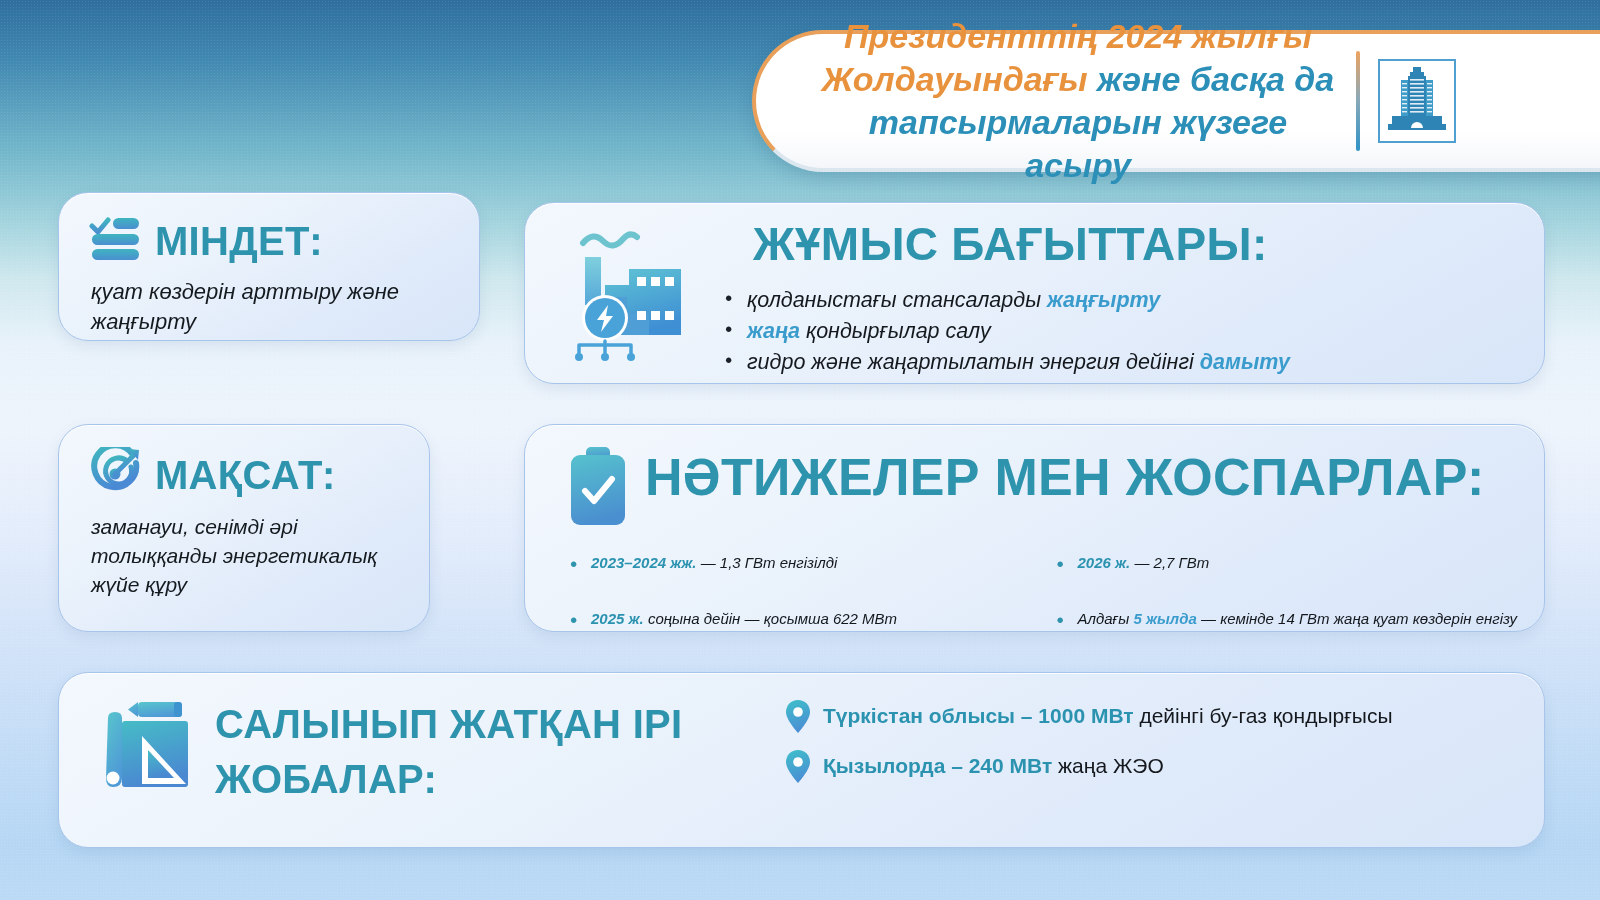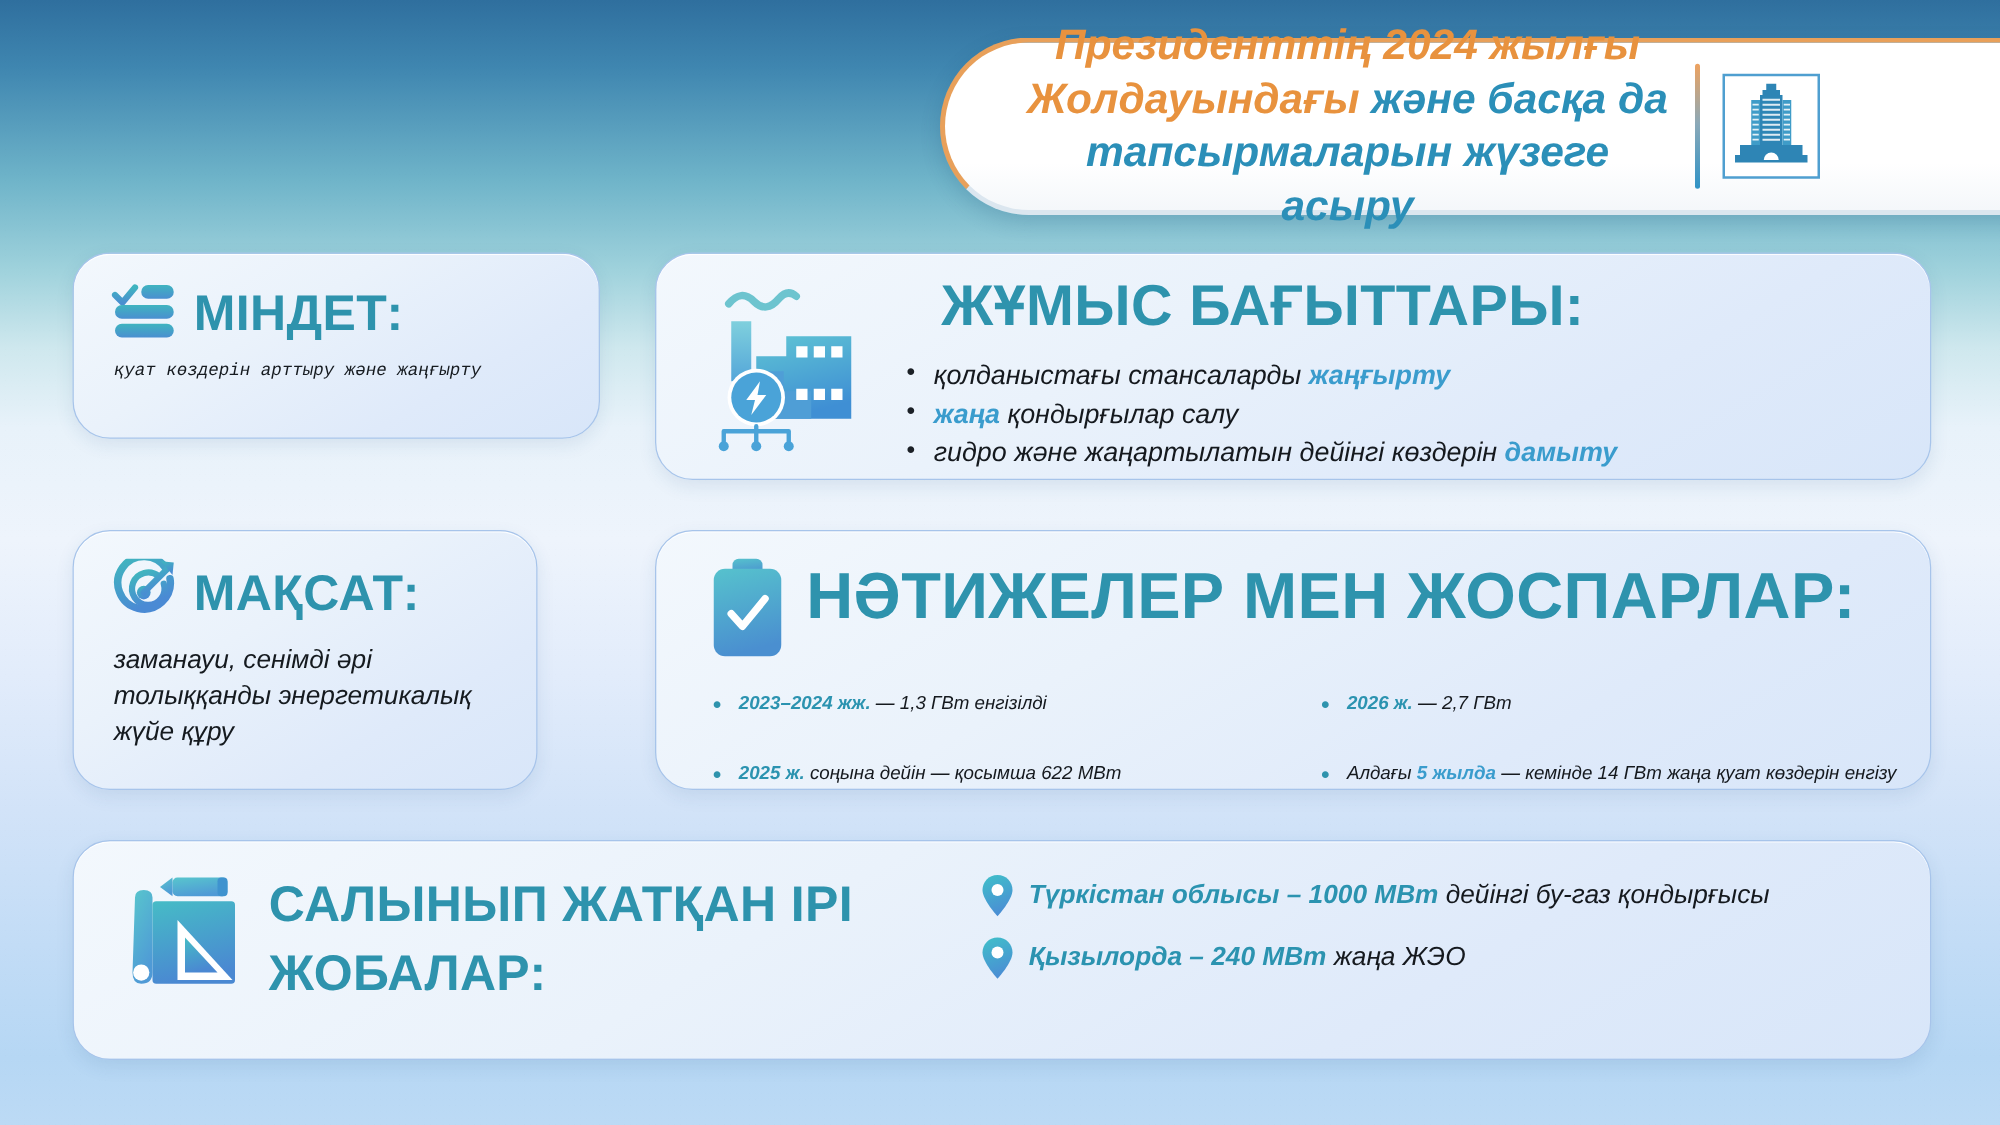--- a/index.html
+++ b/index.html
@@ -105,21 +105,21 @@
 
   
   .card {
     position: absolute;
     border-radius: 30px;
     border: 1.5px solid #a7c4ea;
     background: linear-gradient(150deg,#f3f8fd 0%,#eaf2fb 38%,#dfeafa 72%,#d8e6f9 100%);
     box-shadow: 0 5px 14px rgba(40,90,140,.10), inset 0 1px 0 rgba(255,255,255,.85);
   }
 
-  #card-task     { left: 58px;  top: 202px; width: 422px; height: 149px; }
+  #card-task     { left: 58px;  top: 192px; width: 422px; height: 149px; }
   #card-work     { left: 524px; top: 202px; width: 1021px; height: 182px; }
   #card-goal     { left: 58px;  top: 424px; width: 372px; height: 208px; }
   #card-results  { left: 524px; top: 424px; width: 1021px; height: 208px; }
   #card-projects { left: 58px;  top: 672px; width: 1487px; height: 176px; }
 
   .card-head {
     display: flex;
     align-items: center;
     gap: 14px;
   }
@@ -135,23 +135,22 @@
     font-weight: 500;
   }
   .hl-blue { color: #3a9ccd; font-weight: 700; }
   .hl-teal { color: #2b93b0; font-weight: 700; }
 
   
   #card-task .card-head { padding: 22px 0 0 30px; }
   #card-task .card-title { font-size: 40px; }
   #card-task .card-body {
     padding: 10px 0 0 32px;
-    font-size: 14px;
+    font-size: 22px;
     line-height: 1.38;
-    font-family: Liberation Mono, monospace;
   }
 
   
   #card-goal .card-head { padding: 22px 0 0 30px; }
   #card-goal .card-title { font-size: 40px; }
   #card-goal .card-body {
     padding: 10px 0 0 32px;
     font-size: 21px;
     line-height: 1.38;
   }
@@ -230,21 +229,20 @@
     left: 726px; top: 26px;
     width: 700px;
   }
   .pin-row {
     display: flex;
     align-items: flex-start;
     gap: 12px;
     margin-bottom: 14px;
   }
   .pin-text {
-    font-style: italic;
     font-size: 21px;
     line-height: 1.3;
     color: #15191e;
     font-weight: 500;
     padding-top: 3px;
   }
   .pin-icon { flex: 0 0 auto; width: 26px; height: 36px; }
 </style>
 </head>
 <body>
@@ -371,21 +369,21 @@
         <path d="M36 120 L36 128" stroke="#4aa3d8" stroke-width="3.5" stroke-linecap="round"></path>
       </svg>
     </div>
     <div class="card-head work-head-title" style="padding-left:196px;">
       <span class="card-title">ЖҰМЫС БАҒЫТТАРЫ:</span>
     </div>
     <div class="work-texts">
       <ul class="bullets">
         <li><span>қолданыстағы стансаларды </span><span class="hl-blue">жаңғырту</span><span></span></li>
         <li><span></span><span class="hl-blue">жаңа</span><span> қондырғылар салу</span></li>
-        <li><span>гидро және жаңартылатын дейінгі көздерін </span><span class="hl-blue">дамыту</span><span></span></li>
+        <li><span>гидро және жаңартылатын энергия дейінгі </span><span class="hl-blue">дамыту</span><span></span></li>
       </ul>
     </div>
   </div>
 
   <div class="card" id="card-goal">
     <div class="card-head">
       <span>
         <svg width="52" height="52" viewBox="0 0 52 52" aria-hidden="true">
           <defs>
             <linearGradient id="gGoal" x1="0" y1="0" x2="0.4" y2="1">

